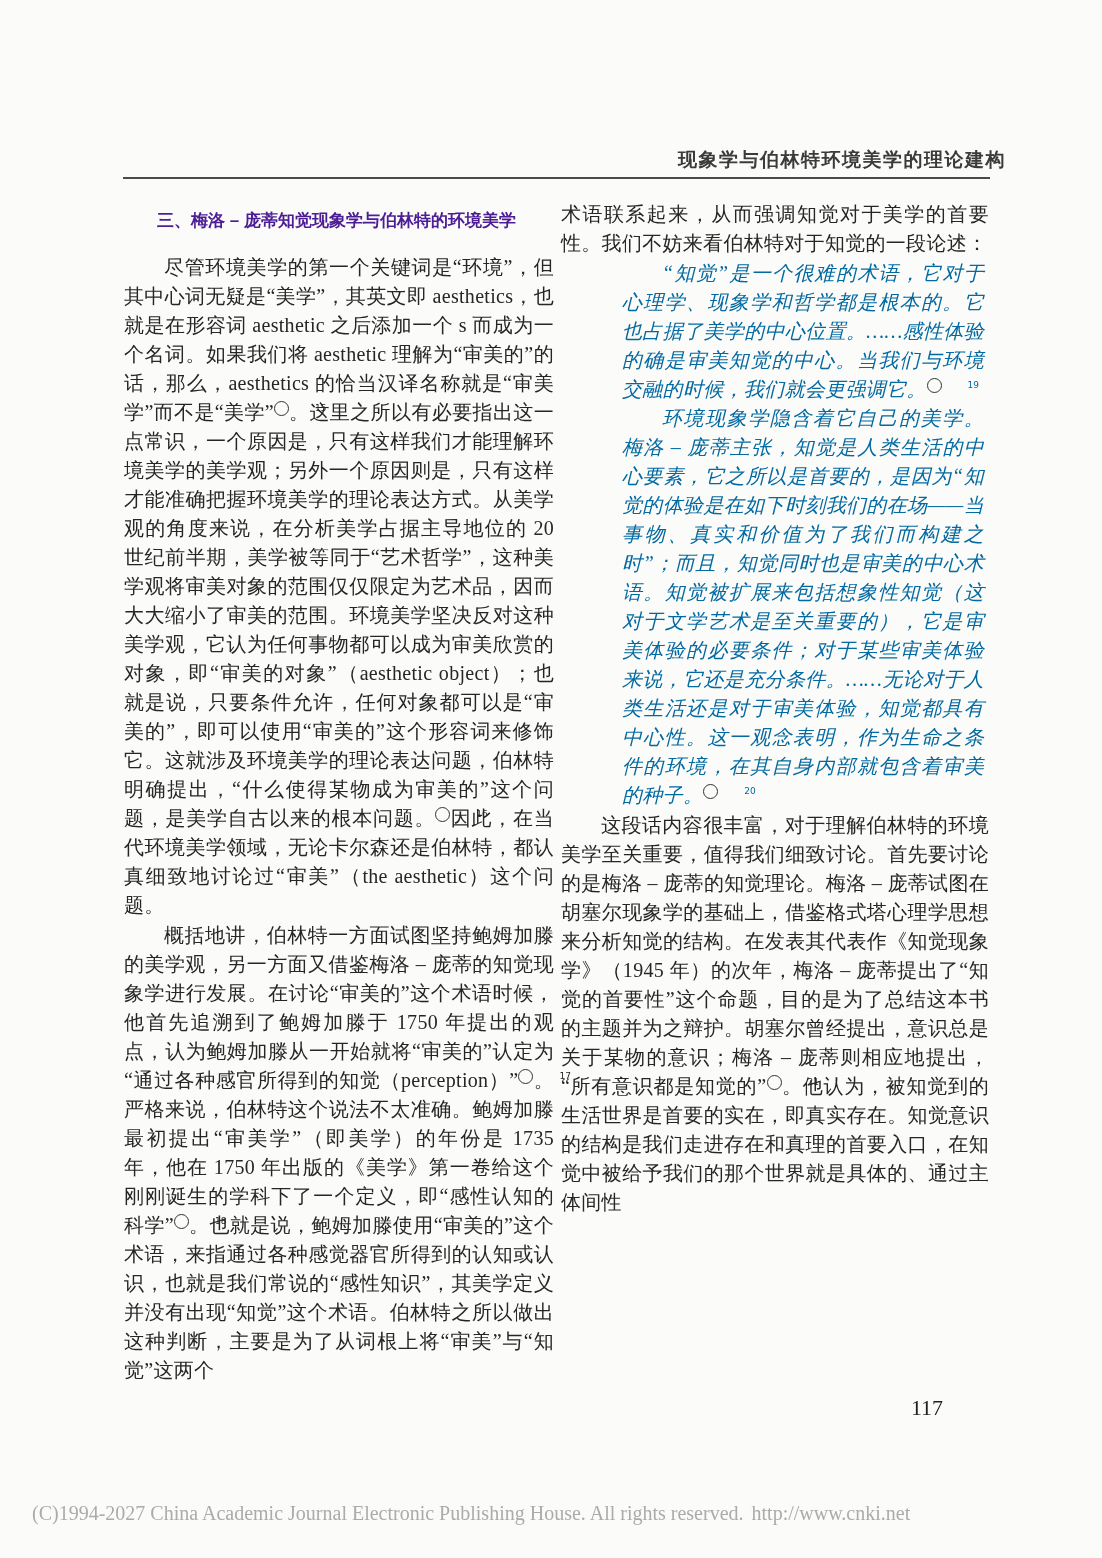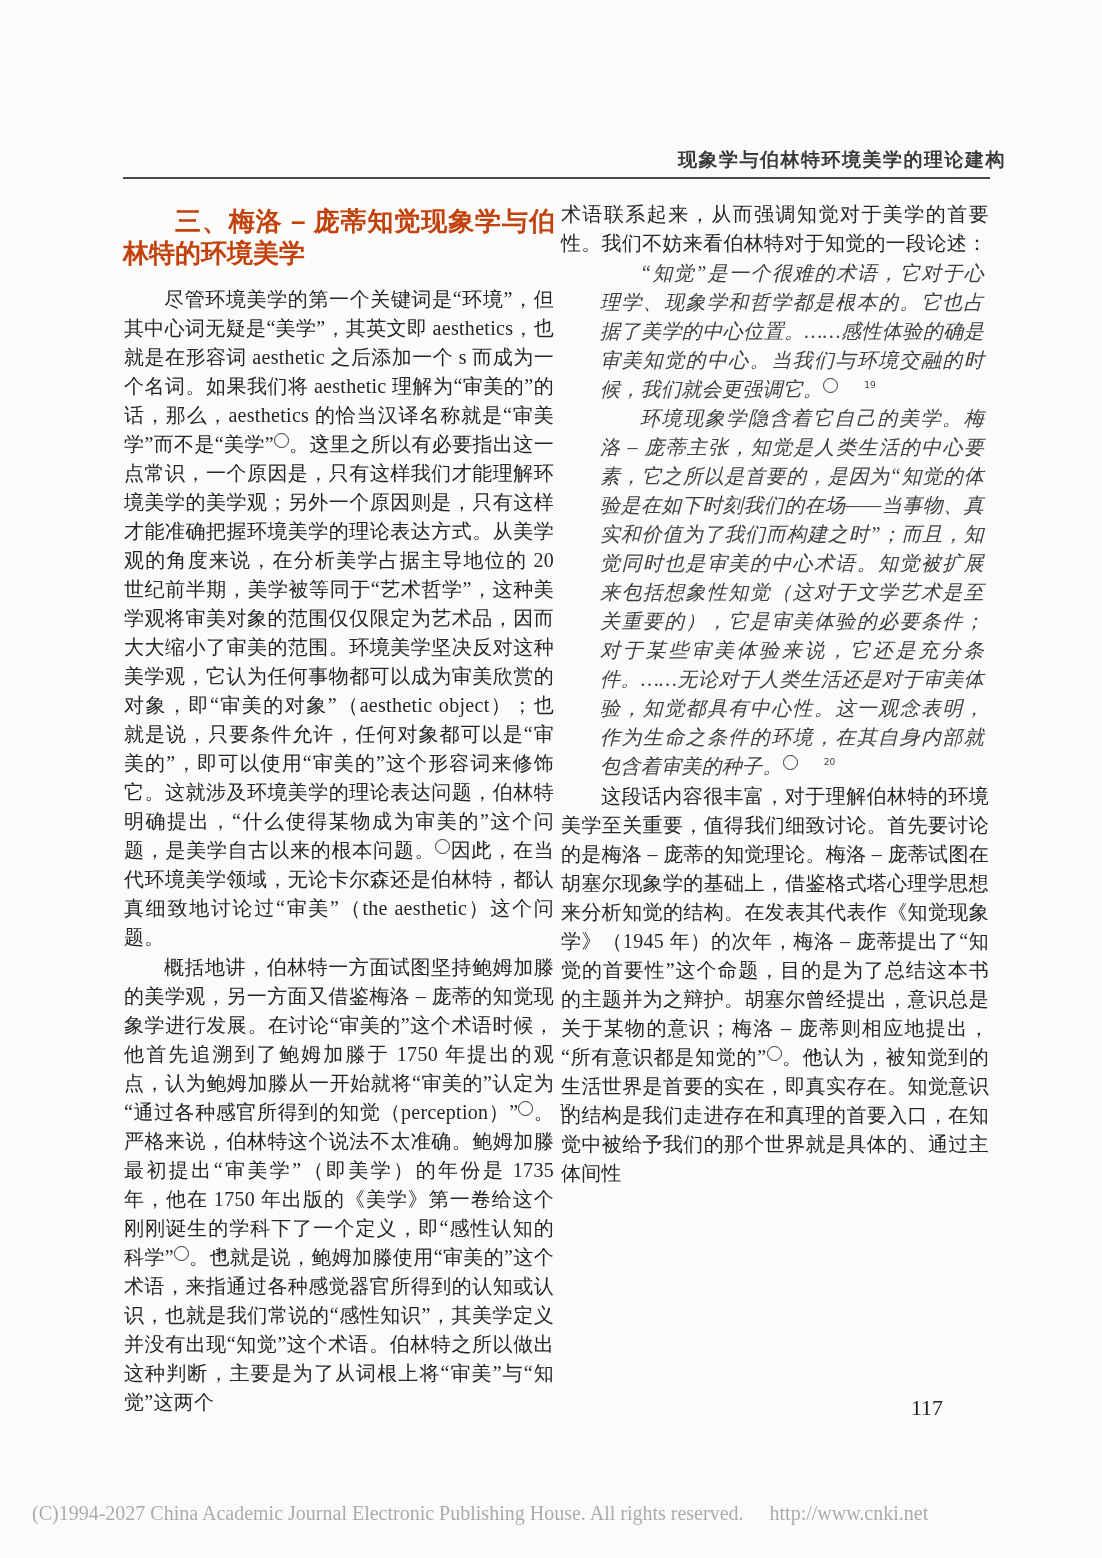--- a/index.html
+++ b/index.html
@@ -21,33 +21,33 @@
   .header-rule {
     position: absolute; top: 177px; left: 123px; width: 867px;
     height: 2px; background: #4a4a4a;
   }
   .column { position: absolute; }
   .col-left  { left: 123px; top: 205px; width: 432px; }
   .col-right { left: 560px; top: 199px; width: 430px; }
   .section-heading {
     margin: 0 0 16px 0;
     font-family: "Liberation Sans", "DejaVu Sans", sans-serif;
-    font-weight: bold; font-size: 26px; line-height: 32px;
-    color: #c2410c; text-indent: 2em; text-align: justify;
+    font-weight: bold; font-size: 17px; line-height: 32px;
+    color: #4c1d95; text-indent: 2em; text-align: justify;
   }
   .para {
     margin: 1px; font-size: 20px; line-height: 29px;
     text-align: justify; text-indent: 2em;
     letter-spacing: 0.3px;
   }
   .para.no-indent { text-indent: 0; }
   .quote {
-    margin: 0 6px 0 40px; font-size: 20px; line-height: 29px;
+    margin: 0 6px 0 62px; font-size: 20px; line-height: 29px;
     text-align: justify; text-indent: 2em;
-    font-style: italic; color: #404040;
+    font-style: italic; color: #0369a1;
     letter-spacing: 0.3px;
   }
   sup.circnum {
     display: inline-block; box-sizing: border-box;
     width: 15px; height: 15px; line-height: 13px;
     border: 1px solid #333; border-radius: 50%;
     font-size: 9px; text-align: center;
     vertical-align: super; font-style: normal;
     font-family: "DejaVu Sans", "Liberation Sans", sans-serif;
     letter-spacing: 0;
@@ -56,21 +56,21 @@
     position: absolute; top: 1395px; left: 877px; width: 100px;
     text-align: center; font-size: 22px; color: #1f1f1f;
     font-family: "Liberation Serif", "DejaVu Serif", serif;
   }
   .footer {
     position: absolute; top: 1502px; left: 32px; width: 1040px;
     font-size: 20px; color: #ababab;
     font-family: "Liberation Serif", "DejaVu Serif", serif;
     white-space: nowrap;
   }
-  .footer .footer-url { margin-left: 26px; }
+  .footer .footer-url { margin-left: 8px; }
 </style>
 </head>
 <body>
 
 <div class="running-title">现象学与伯林特环境美学的理论建构</div>
 
 <div class="header-rule"></div>
 
 <div class="column col-left">
   <h2 class="section-heading">三、梅洛 – 庞蒂知觉现象学与伯林特的环境美学</h2>

